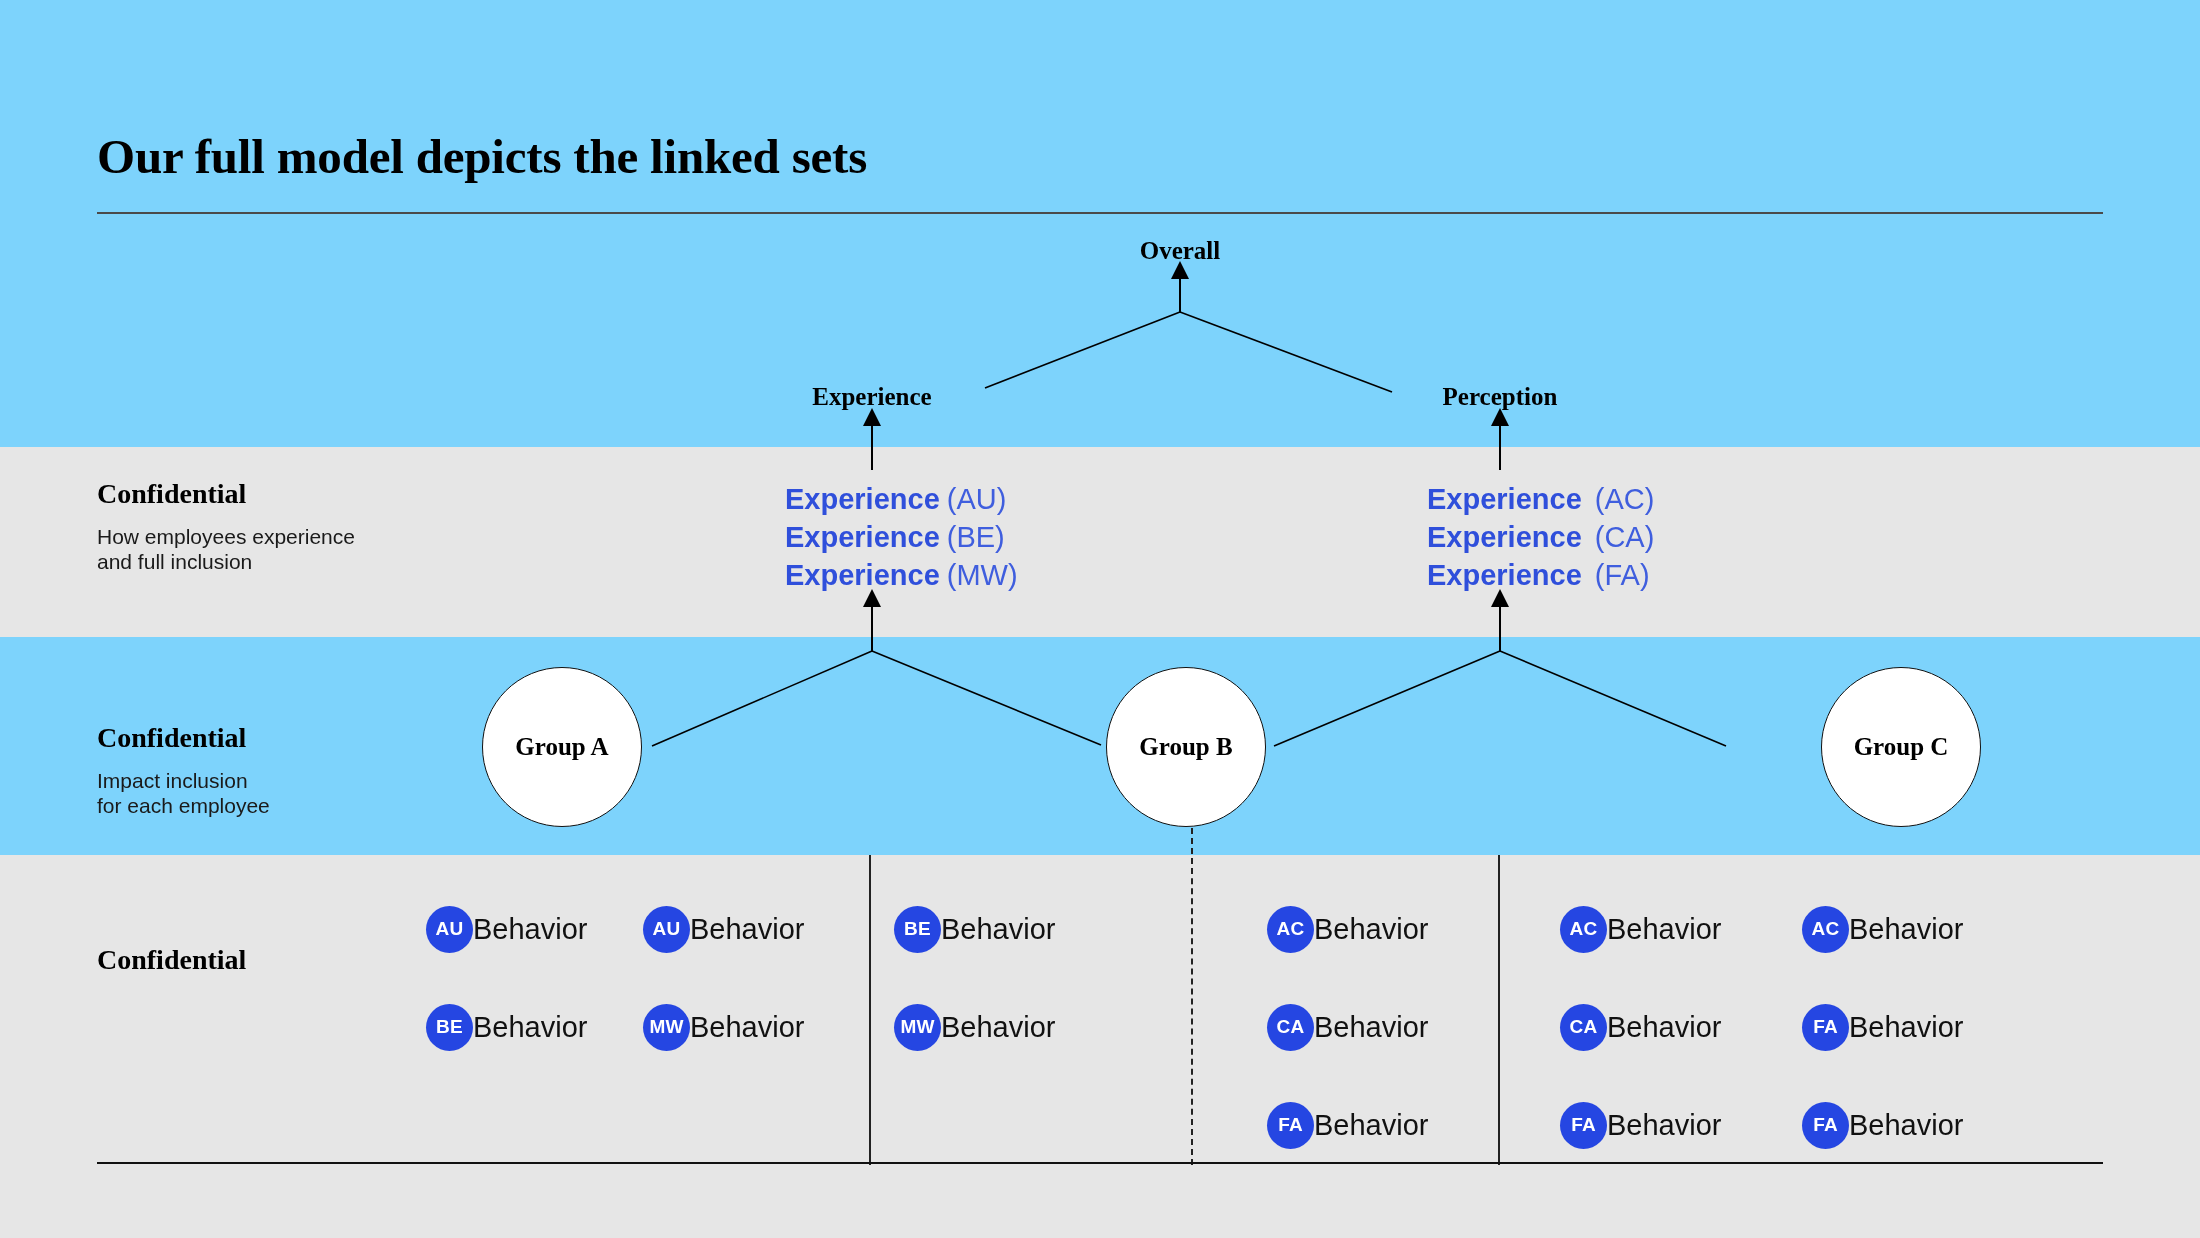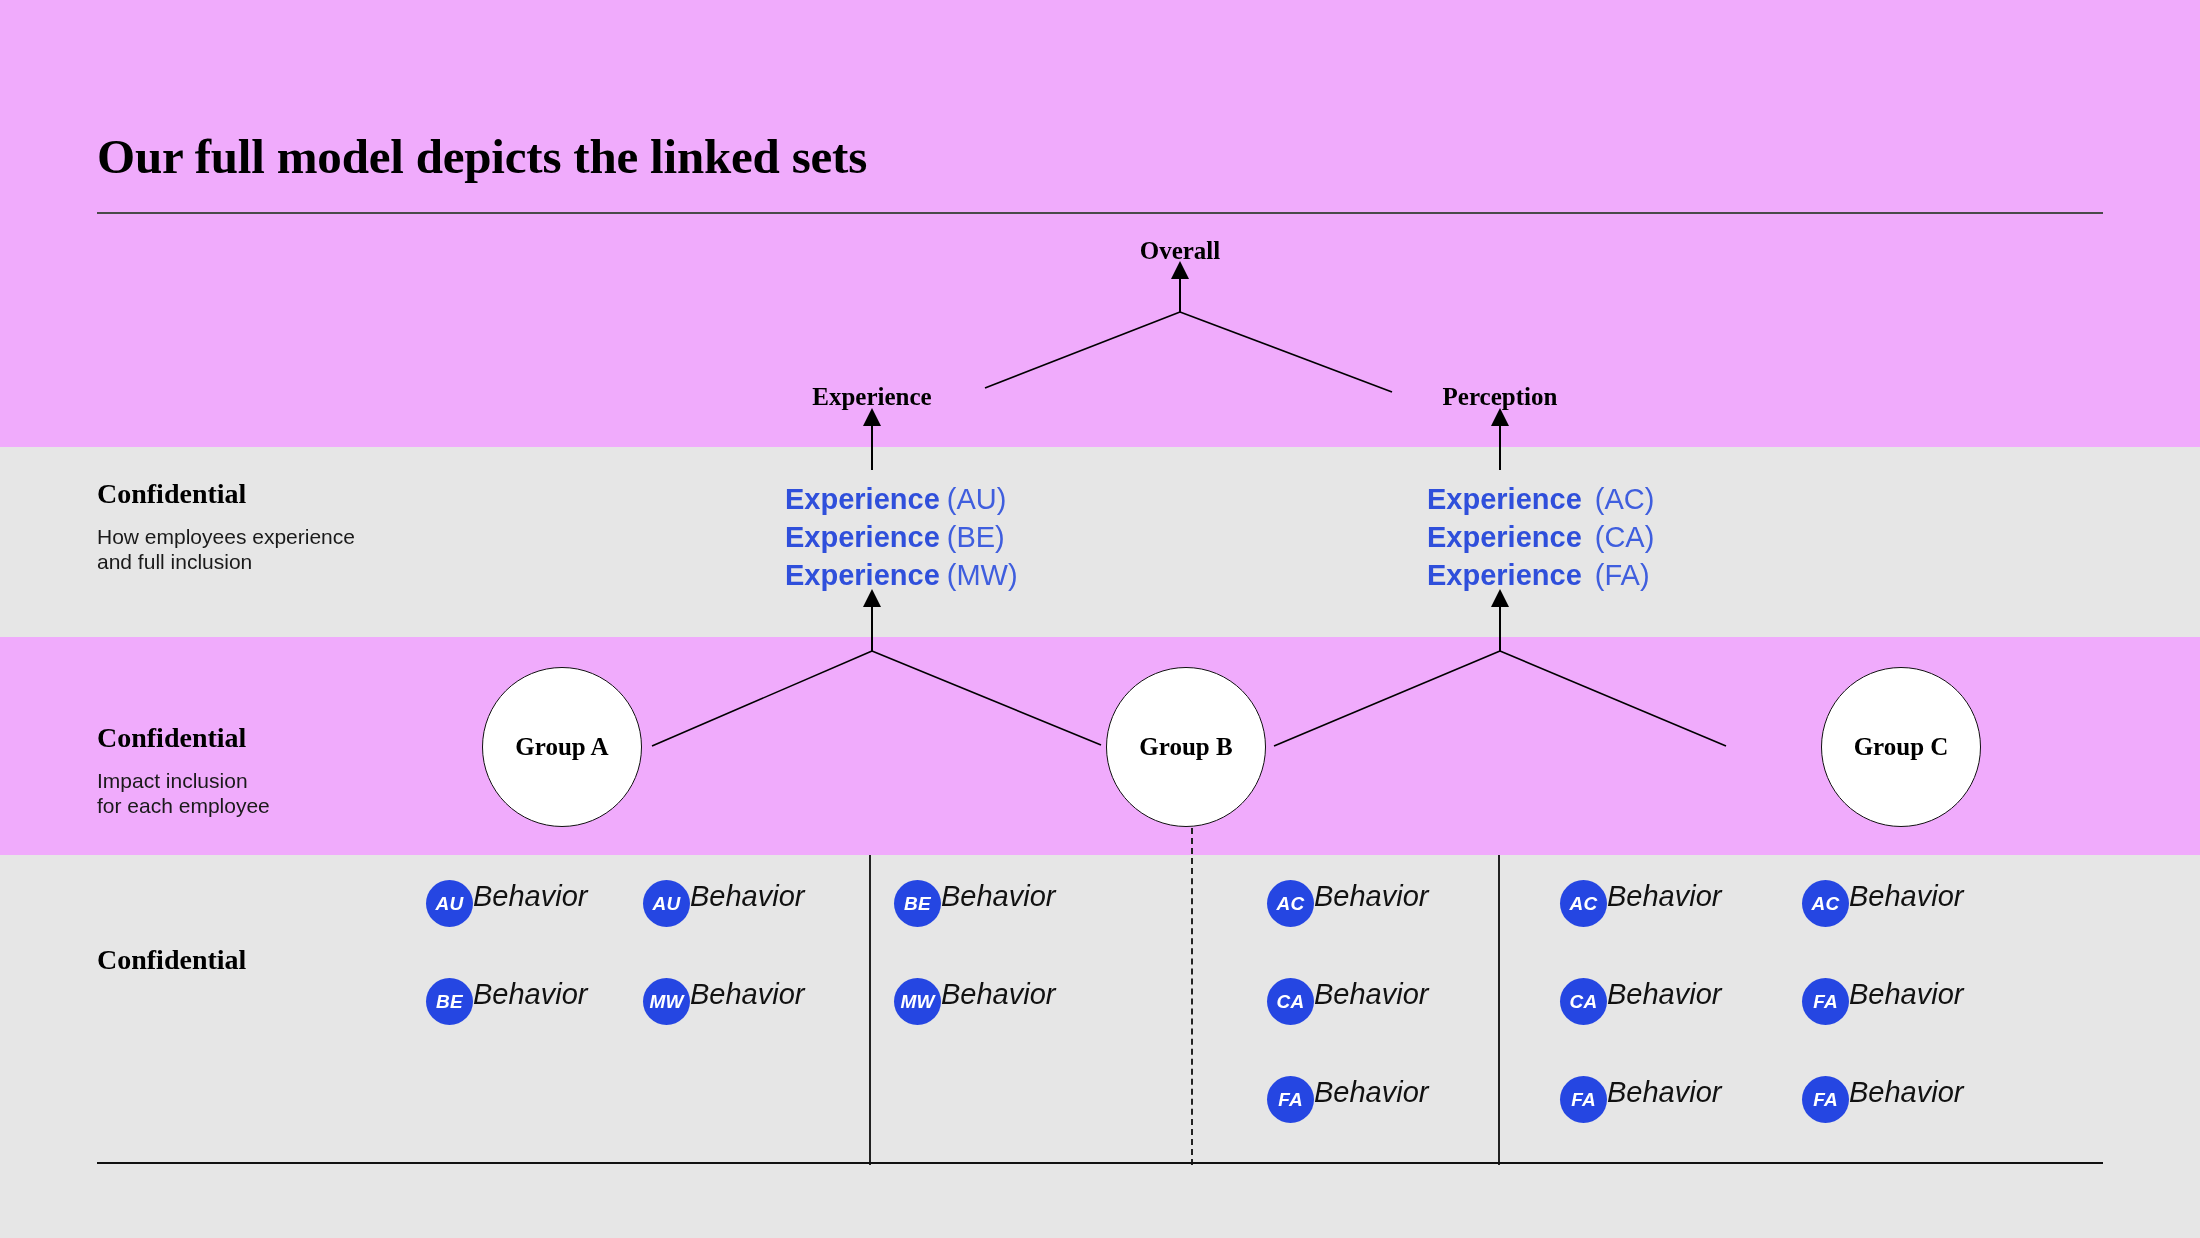--- a/index.html
+++ b/index.html
@@ -4,21 +4,21 @@
 <style>
   html, body {
     margin: 0;
     padding: 0;
     background: #ffffff;
   }
   #page {
     position: relative;
     width: 2200px;
     height: 1238px;
-    background: #f0abfc;
+    background: #7dd3fc;
     overflow: hidden;
     font-family: "Liberation Sans", sans-serif;
   }
 
   
   .band {
     position: absolute;
     left: 0;
     width: 2200px;
     background: #e6e6e6;
@@ -122,23 +122,22 @@
   }
   #bcol-1 { left: 426px;  }
   #bcol-2 { left: 643px;  }
   #bcol-3 { left: 894px;  }
   #bcol-4 { left: 1267px; }
   #bcol-5 { left: 1560px; }
   #bcol-6 { left: 1802px; }
 
   .behavior-item {
     display: flex;
-    align-items: flex-start;
+    align-items: center;
     height: 98px;
-    font-style: italic;
   }
   .badge {
     width: 47px;
     height: 47px;
     border-radius: 50%;
     background: #2546e2;
     color: #ffffff;
     font-size: 19px;
     font-weight: bold;
     display: flex;

